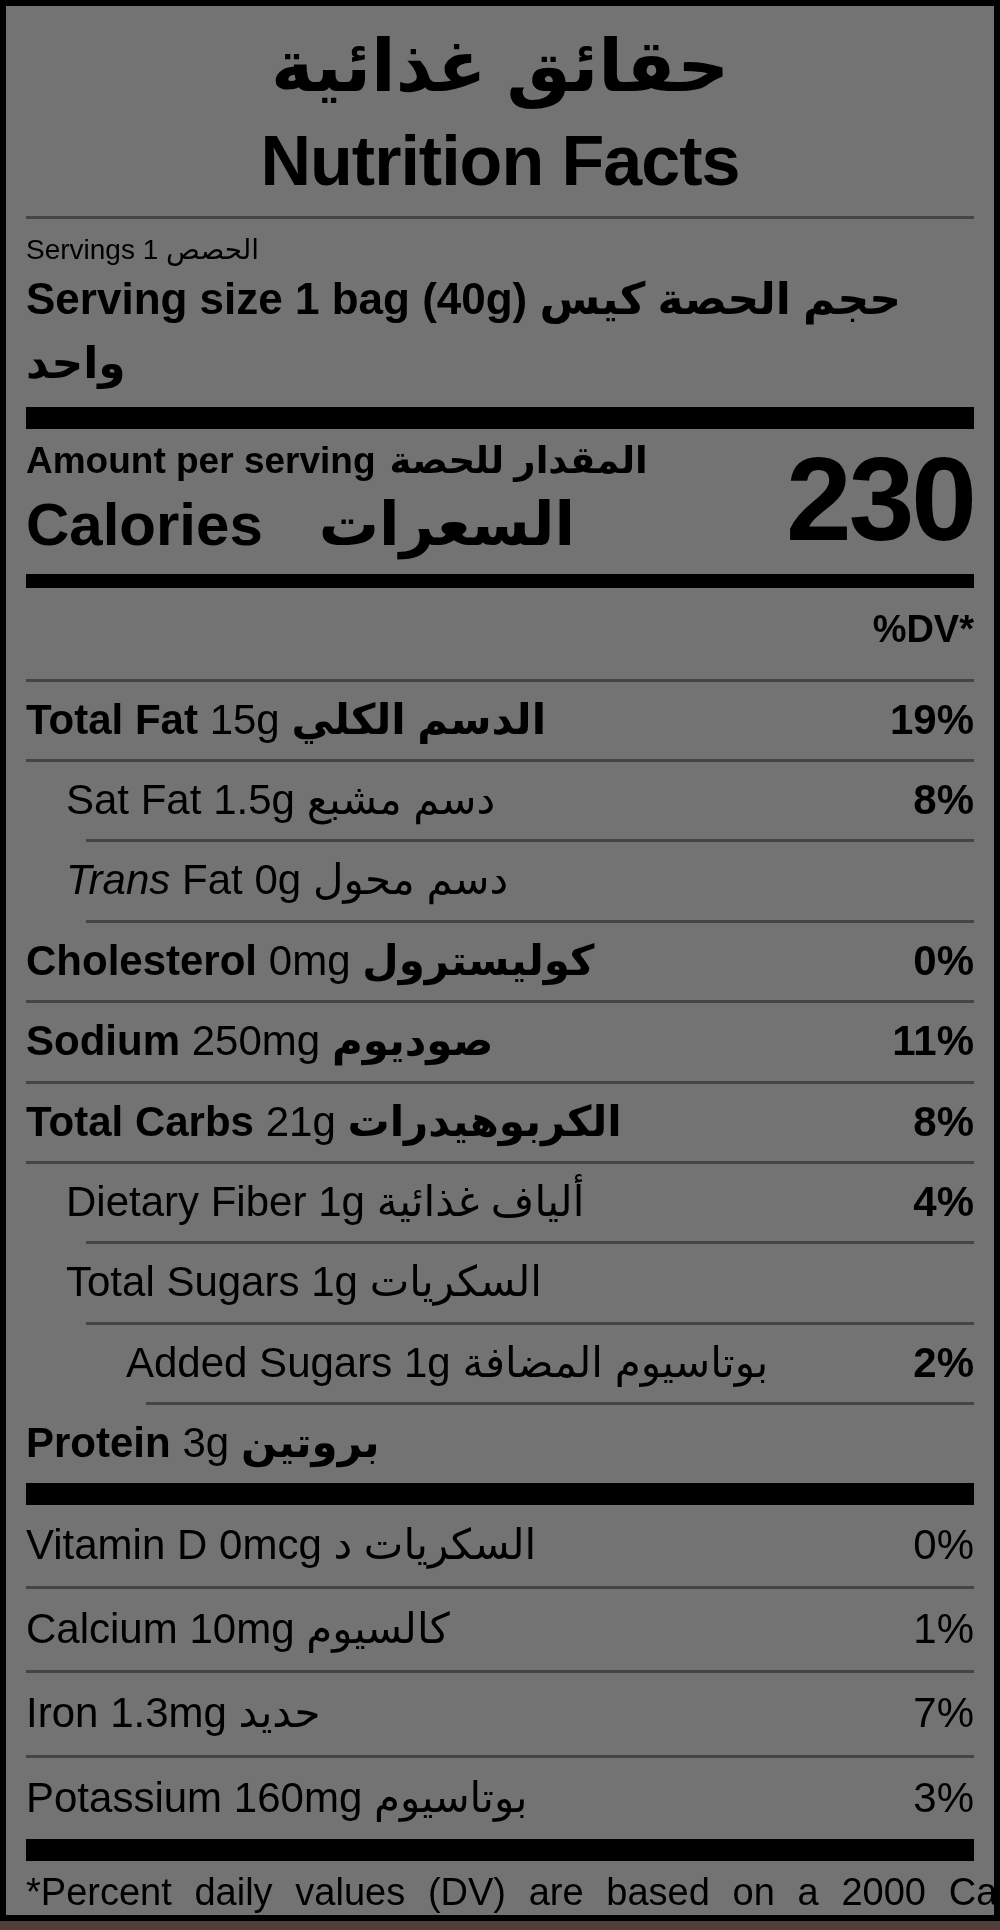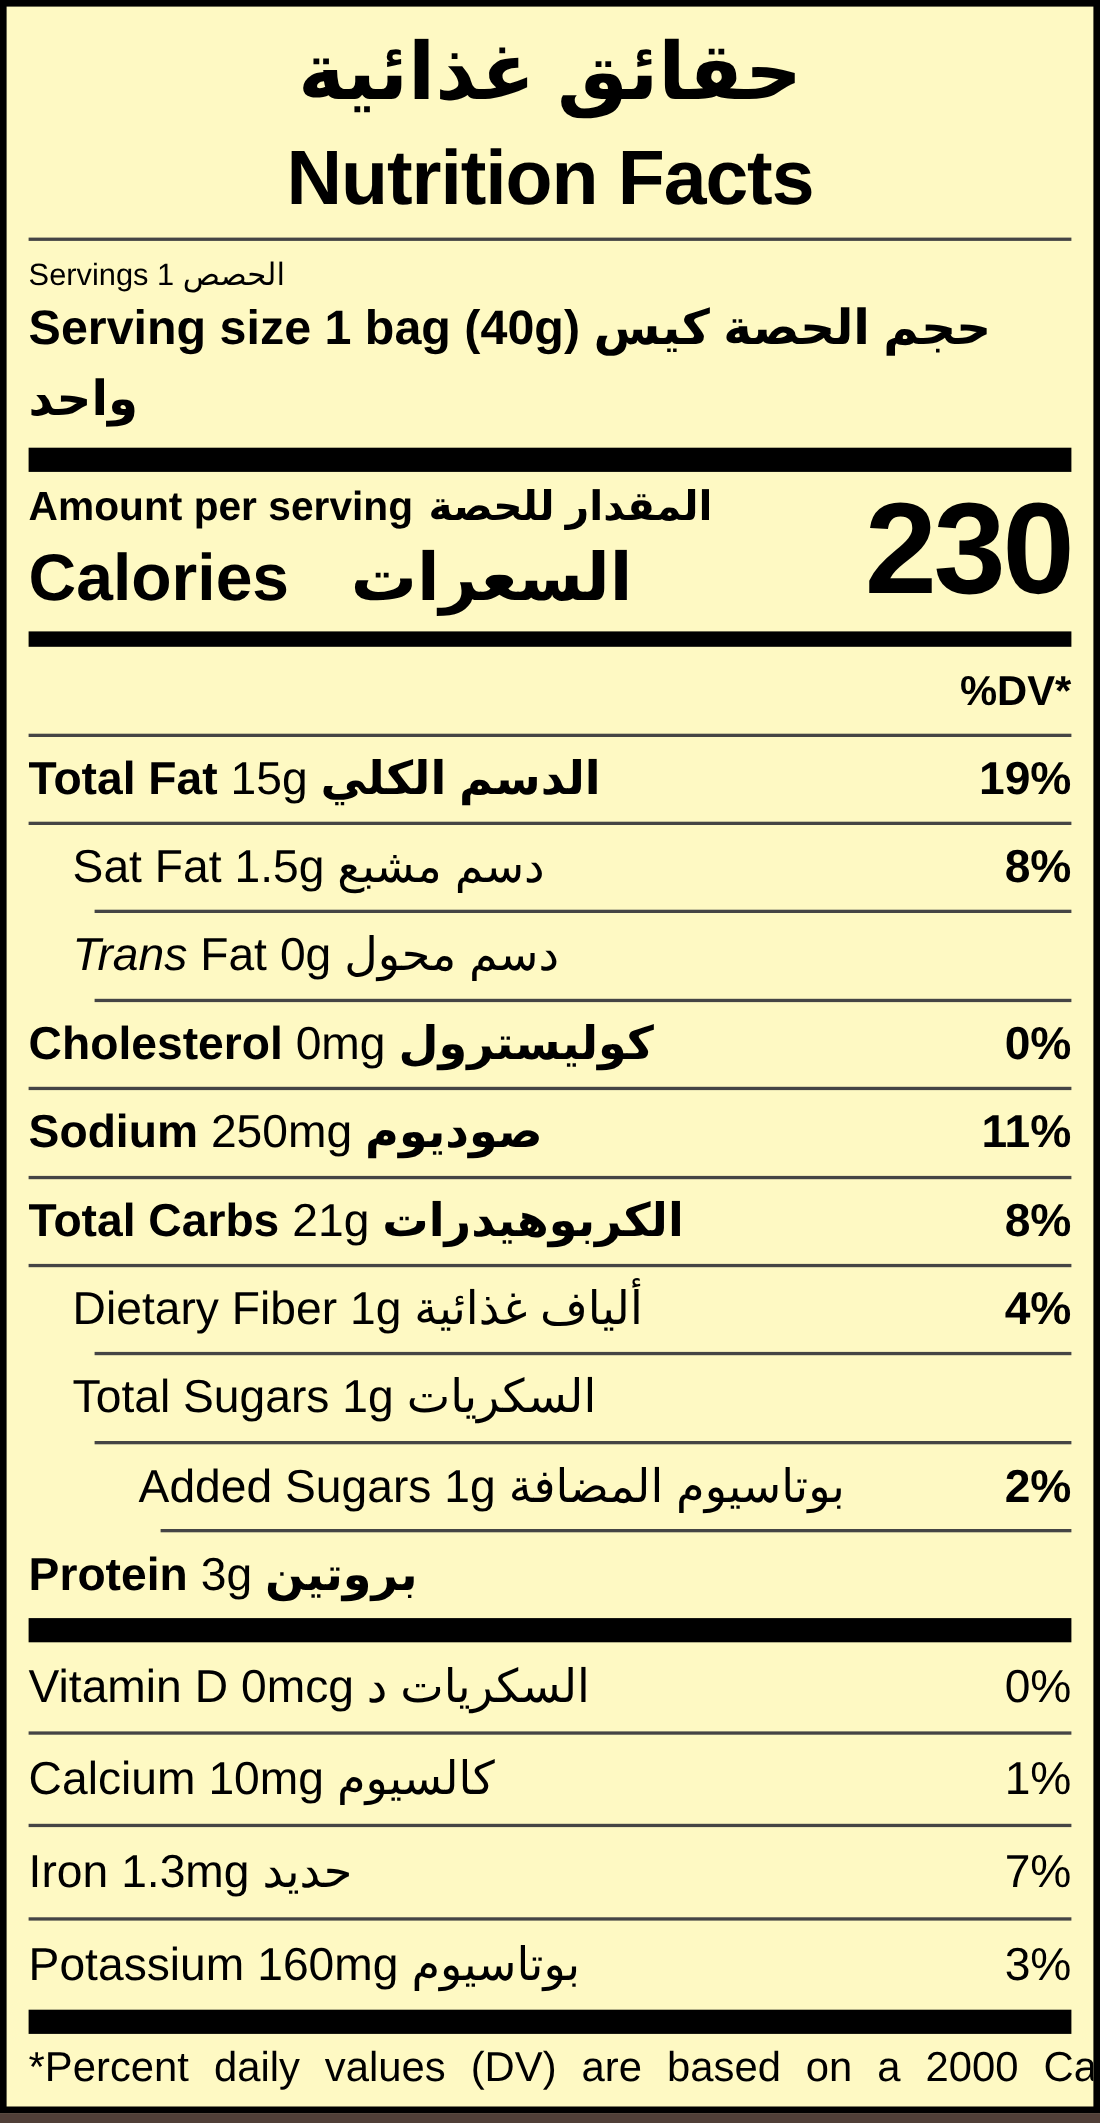--- a/index.html
+++ b/index.html
@@ -5,21 +5,21 @@
   html,body{margin:0;padding:0;}
   body{
     width:1000px;height:1930px;
     background:#503f38;
     font-family:"Liberation Sans","DejaVu Sans",sans-serif;
     color:#000;
   }
   .label{
     width:1000px;height:1921px;
     box-sizing:border-box;
-    background:#fef9c3;
+    background:#737373;
     border:6px solid #000;
     overflow:hidden;
   }
   .inner{padding:0 20px;}
   
   .title-ar{
     text-align:center;font-weight:bold;
     font-size:72px;line-height:1.3;
     padding-top:14px;
   }
@@ -43,21 +43,21 @@
   .amount-line .ar{margin-left:14px;}
   .cal-line{font-size:60px;font-weight:bold;line-height:1.25;margin-top:2px;}
   .cal-line .ar{margin-left:56px;}
   .cal-value{
     font-weight:bold;font-size:118px;line-height:1;
     letter-spacing:-3px;text-align:right;
   }
   
   .dv-header{
     text-align:right;font-weight:bold;font-size:38px;
-    padding:20px 0 16px 0;
+    padding:20px 0 28px 0;
   }
   
   .row{
     display:flex;align-items:baseline;justify-content:space-between;
     font-size:42px;line-height:1.2;
     padding:13px 0 14px 0;
   }
   .row .nm{min-width:0;}
   .row .amt{margin-left:.28em;font-weight:normal;}
   .row .ar{margin-left:.28em;}

